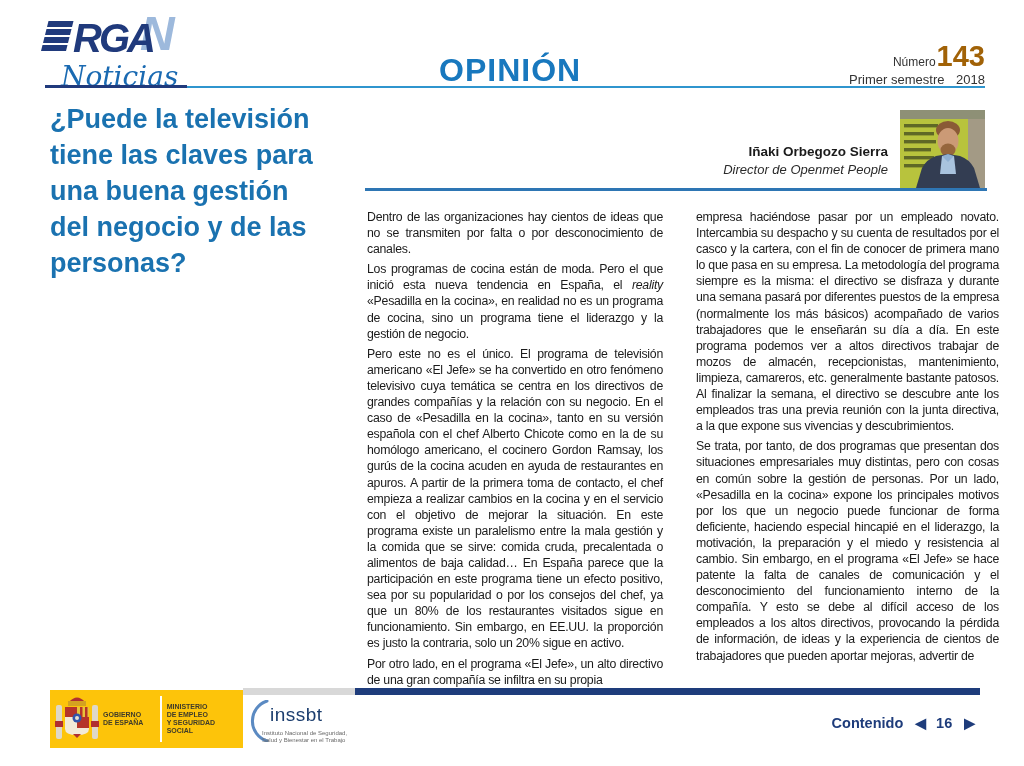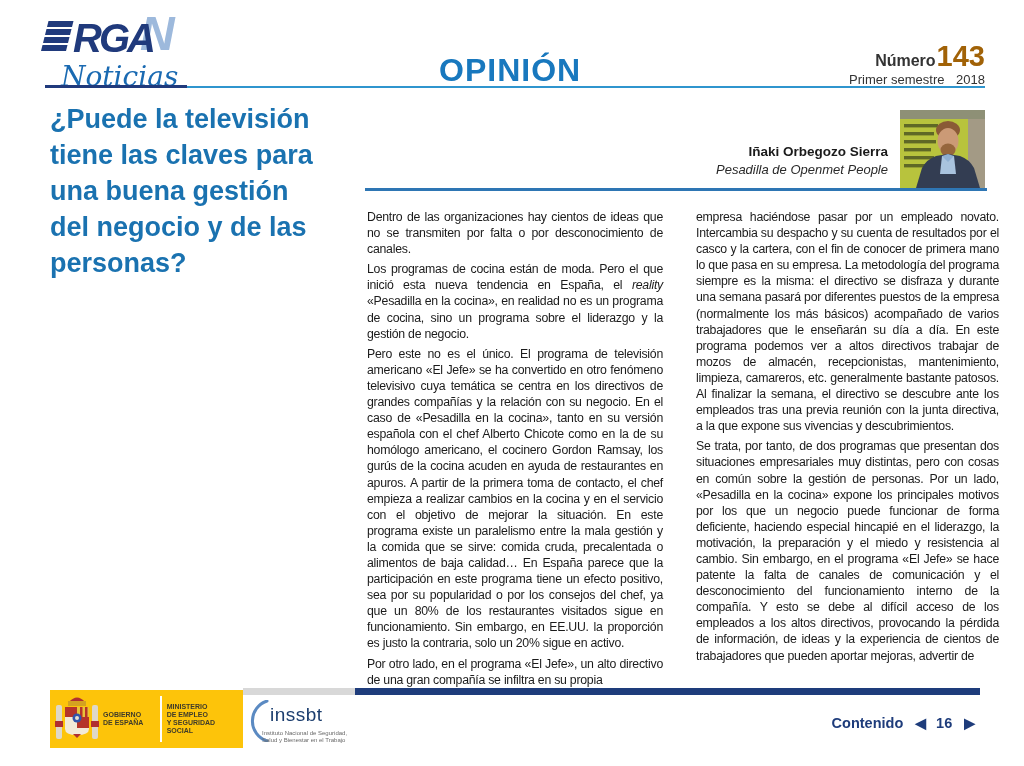--- a/index.html
+++ b/index.html
@@ -16,21 +16,21 @@
   .erga-n{position:relative;z-index:1;font-style:italic;font-weight:bold;font-size:48px;
           line-height:1;color:#9db9dc;margin-left:-13px;}
   .noticias{font-family:"DejaVu Serif",serif;font-style:italic;font-weight:normal;font-size:28px;
             color:#1a6ab2;margin-left:16px;margin-top:2px;}
   .logo-underline{position:absolute;left:45px;top:85px;width:142px;height:3px;background:#203a7c;z-index:3;}
   .header-rule{position:absolute;left:45px;top:86px;width:940px;height:2px;background:#2f95ce;}
   .section-title{position:absolute;left:439px;top:52px;font-size:32px;font-weight:bold;
                  color:#1878be;letter-spacing:1px;}
   .issue{position:absolute;top:42px;right:39px;text-align:right;color:#333333;}
   .issue-top{display:flex;align-items:baseline;justify-content:flex-end;}
-  .issue-label{font-size:16px;font-weight:bold;}
+  .issue-label{font-size:12px;}
   .issue-number{font-size:29px;font-weight:bold;color:#a16207;margin-left:1px;line-height:1;}
   .issue-bottom{font-size:13px;margin-top:1px;}
   .issue-bottom span{margin-left:8px;}
 
   
   .headline{position:absolute;left:50px;top:101px;width:292px;text-align:left;
             font-size:27px;font-weight:bold;line-height:36px;color:#1a72b0;}
   .author{position:absolute;left:640px;top:144px;width:248px;text-align:right;}
   .author-name{font-size:13.5px;font-weight:bold;color:#1a1a1a;}
   .author-role{font-size:13px;font-style:italic;color:#2a2a2a;margin-top:3px;}
@@ -100,21 +100,21 @@
   <div class="headline">
     <div>¿Puede la televisión</div>
     <div>tiene las claves para</div>
     <div>una buena gestión</div>
     <div>del negocio y de las</div>
     <div>personas?</div>
   </div>
 
   <div class="author">
     <div class="author-name">Iñaki Orbegozo Sierra</div>
-    <div class="author-role">Pesadilla de Openmet People</div>
+    <div class="author-role">Director de Openmet People</div>
   </div>
   <div class="photo">
     <svg width="85" height="78" viewBox="0 0 85 78" xmlns="http://www.w3.org/2000/svg">
       <rect width="85" height="78" fill="#b8c33d"></rect>
       <rect x="0" y="0" width="85" height="9" fill="#8e9076"></rect>
       <rect x="68" y="9" width="17" height="69" fill="#a39a85"></rect>
       <rect x="4" y="14" width="34" height="3.4" fill="#5f6826"></rect>
       <rect x="4" y="22" width="30" height="3.4" fill="#5f6826"></rect>
       <rect x="4" y="30" width="32" height="3.4" fill="#5f6826"></rect>
       <rect x="4" y="38" width="27" height="3.4" fill="#5f6826"></rect>
@@ -125,21 +125,21 @@
       <ellipse cx="48" cy="40" rx="7.5" ry="6.5" fill="#96663c"></ellipse>
       <path d="M16 78 L22 58 Q27 49 36 46 L48 44 L60 46 Q69 49 74 58 L80 78 Z" fill="#333d52"></path>
       <path d="M42 46 L54 46 L56 64 L40 64 Z" fill="#a9c3de"></path>
       <path d="M42 46 L48 52 L54 46 L48 44 Z" fill="#8fb0d2"></path>
     </svg>
   </div>
   <div class="article-rule"></div>
 
   <div class="col col1">
     <p>Dentro de las organizaciones hay cientos de ideas que no se transmiten por falta o por desconocimiento de canales.</p>
-    <p><span>Los programas de cocina están de moda. Pero el que inició esta nueva tendencia en España, el </span><i>reality</i><span> «Pesadilla en la cocina», en realidad no es un programa de cocina, sino un programa sobre el liderazgo y la gestión de negocio.</span></p>
+    <p><span>Los programas de cocina están de moda. Pero el que inició esta nueva tendencia en España, el </span><i>reality</i><span> «Pesadilla en la cocina», en realidad no es un programa de cocina, sino un programa tiene el liderazgo y la gestión de negocio.</span></p>
     <p>Pero este no es el único. El programa de televisión americano «El Jefe» se ha convertido en otro fenómeno televisivo cuya temática se centra en los directivos de grandes compañías y la relación con su negocio. En el caso de «Pesadilla en la cocina», tanto en su versión española con el chef Alberto Chicote como en la de su homólogo americano, el cocinero Gordon Ramsay, los gurús de la cocina acuden en ayuda de restaurantes en apuros. A partir de la primera toma de contacto, el chef empieza a realizar cambios en la cocina y en el servicio con el objetivo de mejorar la situación. En este programa existe un paralelismo entre la mala gestión y la comida que se sirve: comida cruda, precalentada o alimentos de baja calidad… En España parece que la participación en este programa tiene un efecto positivo, sea por su popularidad o por los consejos del chef, ya que un 80% de los restaurantes visitados sigue en funcionamiento. Sin embargo, en EE.UU. la proporción es justo la contraria, solo un 20% sigue en activo.</p>
     <p>Por otro lado, en el programa «El Jefe», un alto directivo de una gran compañía se infiltra en su propia</p>
   </div>
   <div class="col col2">
     <p>empresa haciéndose pasar por un empleado novato. Intercambia su despacho y su cuenta de resultados por el casco y la cartera, con el fin de conocer de primera mano lo que pasa en su empresa. La metodología del programa siempre es la misma: el directivo se disfraza y durante una semana pasará por diferentes puestos de la empresa (normalmente los más básicos) acompañado de varios trabajadores que le enseñarán su día a día. En este programa podemos ver a altos directivos trabajar de mozos de almacén, recepcionistas, mantenimiento, limpieza, camareros, etc. generalmente bastante patosos. Al finalizar la semana, el directivo se descubre ante los empleados tras una previa reunión con la junta directiva, a la que expone sus vivencias y descubrimientos.</p>
     <p>Se trata, por tanto, de dos programas que presentan dos situaciones empresariales muy distintas, pero con cosas en común sobre la gestión de personas. Por un lado, «Pesadilla en la cocina» expone los principales motivos por los que un negocio puede funcionar de forma deficiente, haciendo especial hincapié en el liderazgo, la motivación, la preparación y el miedo y resistencia al cambio. Sin embargo, en el programa «El Jefe» se hace patente la falta de canales de comunicación y el desconocimiento del funcionamiento interno de la compañía. Y esto se debe al difícil acceso de los empleados a los altos directivos, provocando la pérdida de información, de ideas y la experiencia de cientos de trabajadores que pueden aportar mejoras, advertir de</p>
   </div>
 
   <div class="gov-band">
     <svg class="coat" width="44" height="52" viewBox="0 0 44 52" xmlns="http://www.w3.org/2000/svg">

